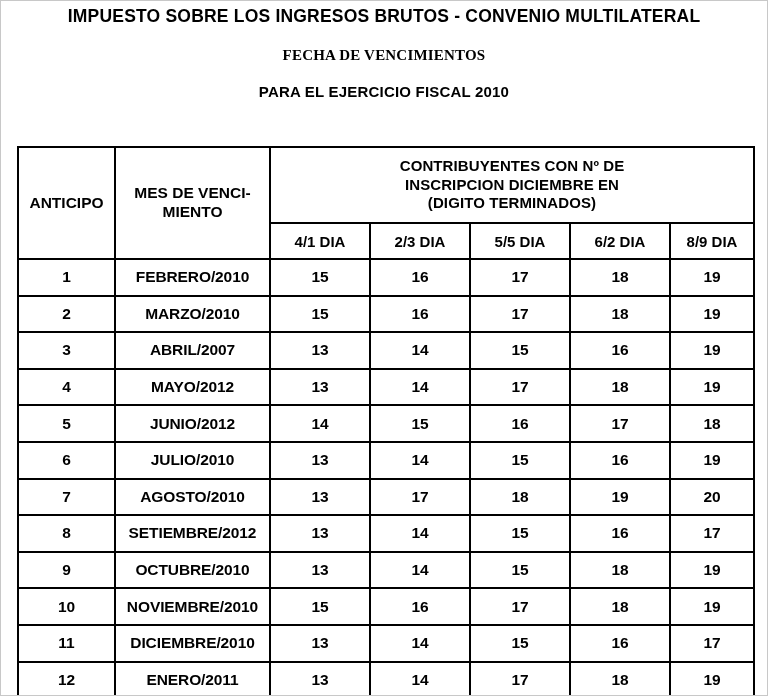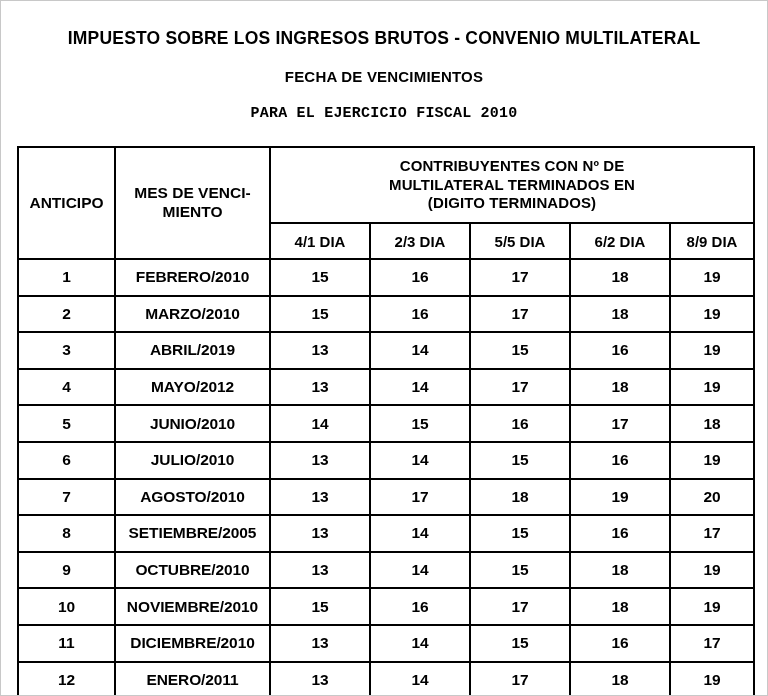--- a/index.html
+++ b/index.html
@@ -21,40 +21,40 @@
   .page {
     position: relative;
     width: 766px;
     height: 694px;
     background: #ffffff;
     box-sizing: border-box;
   }
 
   
   .titles {
-    padding-top: 28px;
+    padding-top: 6px;
     text-align: center;
   }
   .title-line {
     font-weight: bold;
     letter-spacing: 0.2px;
     line-height: 1.1;
   }
   .title-main {
     font-size: 17.5px;
     margin-bottom: 21px;
   }
   .title-sub1 {
     font-size: 15px;
     margin-bottom: 20px;
+    font-family: Liberation Serif, serif;
   }
   .title-sub2 {
     font-size: 15px;
     margin-bottom: 0;
-    font-family: Liberation Mono, monospace;
   }
 
   
   .table-wrap {
     position: absolute;
     left: 16px;
     top: 145px;
     width: 736px;
   }
   table.sched {
@@ -126,21 +126,21 @@
       </colgroup>
       <thead>
         <tr>
           <th class="hdr-tall" rowspan="2">ANTICIPO</th>
           <th class="hdr-tall" rowspan="2">
             <span>MES DE VENCI-</span><br>
             <span>MIENTO</span>
           </th>
           <th class="hdr-tall hdr-group" colspan="5">
             <span>CONTRIBUYENTES CON Nº DE</span><br>
-            <span>MULTILATERAL TERMINADOS EN</span><br>
+            <span>INSCRIPCION DICIEMBRE EN</span><br>
             <span>(DIGITO TERMINADOS)</span>
           </th>
         </tr>
         <tr>
           <th class="hdr-sub">4/1 DIA</th>
           <th class="hdr-sub">2/3 DIA</th>
           <th class="hdr-sub">5/5 DIA</th>
           <th class="hdr-sub">6/2 DIA</th>
           <th class="hdr-sub">8/9 DIA</th>
         </tr>
@@ -159,39 +159,39 @@
           <td>2</td>
           <td class="cell-month">MARZO/2010</td>
           <td>15</td>
           <td>16</td>
           <td>17</td>
           <td>18</td>
           <td>19</td>
         </tr>
         <tr class="data-row">
           <td>3</td>
-          <td class="cell-month">ABRIL/2019</td>
+          <td class="cell-month">ABRIL/2007</td>
           <td>13</td>
           <td>14</td>
           <td>15</td>
           <td>16</td>
           <td>19</td>
         </tr>
         <tr class="data-row">
           <td>4</td>
           <td class="cell-month">MAYO/2012</td>
           <td>13</td>
           <td>14</td>
           <td>17</td>
           <td>18</td>
           <td>19</td>
         </tr>
         <tr class="data-row">
           <td>5</td>
-          <td class="cell-month">JUNIO/2010</td>
+          <td class="cell-month">JUNIO/2012</td>
           <td>14</td>
           <td>15</td>
           <td>16</td>
           <td>17</td>
           <td>18</td>
         </tr>
         <tr class="data-row">
           <td>6</td>
           <td class="cell-month">JULIO/2010</td>
           <td>13</td>
@@ -204,21 +204,21 @@
           <td>7</td>
           <td class="cell-month">AGOSTO/2010</td>
           <td>13</td>
           <td>17</td>
           <td>18</td>
           <td>19</td>
           <td>20</td>
         </tr>
         <tr class="data-row">
           <td>8</td>
-          <td class="cell-month">SETIEMBRE/2005</td>
+          <td class="cell-month">SETIEMBRE/2012</td>
           <td>13</td>
           <td>14</td>
           <td>15</td>
           <td>16</td>
           <td>17</td>
         </tr>
         <tr class="data-row">
           <td>9</td>
           <td class="cell-month">OCTUBRE/2010</td>
           <td>13</td>

